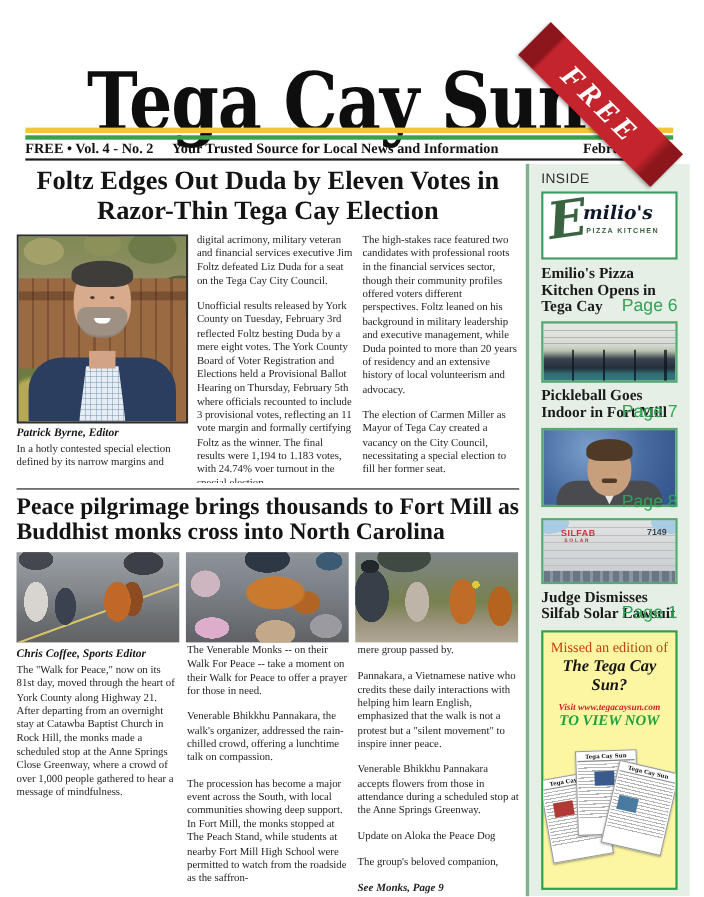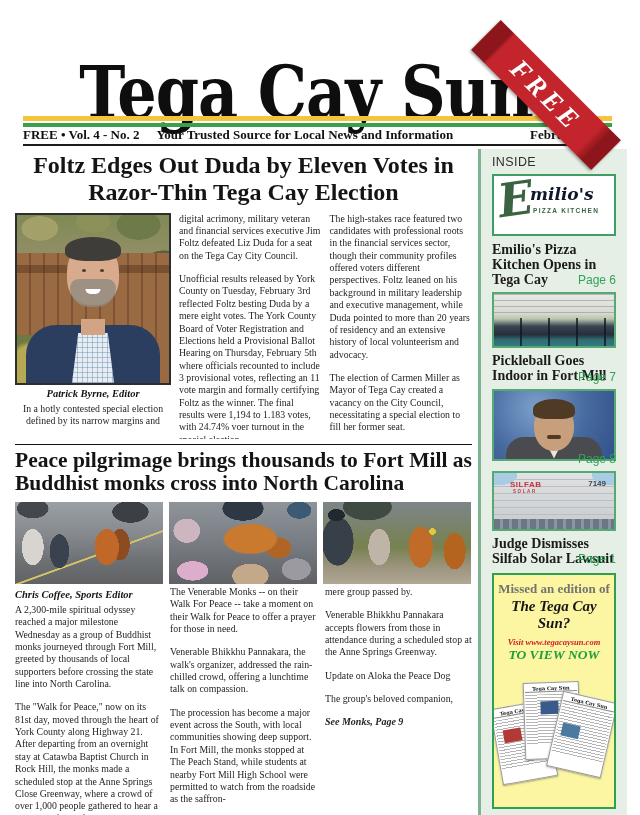--- a/index.html
+++ b/index.html
@@ -25,21 +25,21 @@
   .content{position:absolute;top:149px;left:15px;display:flex;}
   main{width:457px;}
   aside{width:124px;margin-left:6px;background:#e6efe5;border-left:3px solid #7fb28f;
     padding:4px 11px 6px;height:656px;display:flex;flex-direction:column;overflow:hidden;}
   
   .a1-head{font-size:24px;line-height:1.12;font-weight:bold;text-align:center;color:#141414;
     margin:3px 6px 7px;}
   .cols{display:flex;gap:8px;overflow:hidden;}
   .a1 .cols{height:226px;}
   .col{flex:1;min-width:0;}
-  .photo-col{flex:none;width:156px;text-align:center;}
+  .photo-col{flex:none;width:156px;}
   .bodytext{font-size:9.8px;line-height:1.26;margin:0 0 11px;color:#1e1e1e;}
   .caption{font-size:10.5px;font-weight:bold;font-style:italic;margin:3px 0 4px;color:#141414;}
   .divider{border:none;border-top:1.5px solid #111;margin:5px 0 4px;}
   
   .a2-head{font-size:21.5px;line-height:1.1;font-weight:bold;color:#141414;margin:2px 0 6px;}
   .photos{display:flex;gap:6px;}
   .photo2{width:148px;height:82px;}
   .a2 .cols{height:236px;margin-top:2px;}
   .jump{font-weight:bold;font-style:italic;font-size:10px;margin:0;}
   
@@ -107,21 +107,21 @@
   .logo-box{position:relative;height:58px;background:#fff;border:2px solid #3f9e63;margin-bottom:4px;}
   .e-big{position:absolute;left:4px;top:-4px;font-family:"DejaVu Serif",serif;font-style:italic;
     font-weight:bold;font-size:46px;color:#3a6342;transform:rotate(-8deg);}
   .e-rest{position:absolute;left:36px;top:8px;font-family:"DejaVu Serif",serif;font-style:italic;
     font-weight:bold;font-size:17px;color:#0f172a;}
   .e-sub{position:absolute;left:39px;top:31px;font-family:"Liberation Sans",sans-serif;
     font-weight:bold;font-size:6.5px;letter-spacing:1.3px;color:#3a6342;}
   .side-head{position:relative;font-weight:bold;font-size:14px;line-height:1.08;color:#1b1b1b;
     margin:2px 0 5px;}
   .page-num{position:absolute;right:0;bottom:0;font-family:"Liberation Sans",sans-serif;
-    font-weight:normal;font-size:12px;color:#2fa356;}
+    font-weight:normal;font-size:16px;color:#2fa356;}
   .side-photo{border:2px solid #57a973;margin-bottom:3px;position:relative;overflow:hidden;}
   .ph-pickle{height:52px;background-repeat:no-repeat;
     background-image:
       repeating-linear-gradient(90deg,transparent 0 26px,rgba(15,20,30,.75) 26px 28px),
       repeating-linear-gradient(180deg,rgba(110,112,108,.4) 0 1px,transparent 1px 6px),
       linear-gradient(180deg,#e8e9e5 0%,#d6d9d2 38%,#b9c4ad 48%,#3a4450 62%,#252e3a 78%,#2e6d74 88%,#35787f 100%);
     background-size:100% 55%,100% 42%,100% 100%;background-position:0 100%,0 0,0 0;}
   .ph-nelson{height:68px;background:radial-gradient(circle at 35% 25%,#7ba0cc 0%,#46699e 55%,#31518a 100%);}
   .nl-head{position:absolute;left:50%;top:12px;transform:translateX(-50%);width:40px;height:48px;
     border-radius:48%;background:#c89f7c;}
@@ -142,21 +142,21 @@
   .sf-win{position:absolute;left:0;right:0;bottom:0;height:10px;
     background:repeating-linear-gradient(90deg,#6b7685 0 6px,#8b95a2 6px 9px);}
   .sf-logo{position:absolute;left:16px;top:7px;color:#c4333b;font-family:"Liberation Sans",sans-serif;
     font-weight:bold;font-size:8px;letter-spacing:.5px;}
   .sf-sub{position:absolute;left:19px;top:16px;color:#c4333b;font-family:"Liberation Sans",sans-serif;
     font-weight:bold;font-size:4.5px;letter-spacing:1.6px;}
   .sf-num{position:absolute;right:8px;top:6px;color:#3d4550;font-family:"Liberation Sans",sans-serif;
     font-weight:bold;font-size:8px;}
   .ad-box{border:2px solid #2da14f;background:#fcf6a3;flex:1;margin-top:2px;padding:6px 2px 2px;
     text-align:center;overflow:hidden;}
-  .ad1{font-weight:bold;font-size:13px;color:#737373;}
+  .ad1{font-weight:normal;font-size:13px;color:#c2410c;}
   .ad2{font-weight:bold;font-style:italic;font-size:15px;color:#151515;margin-top:1px;}
   .ad3{font-weight:bold;font-style:italic;font-size:8.5px;color:#cf2027;margin-top:5px;}
   .ad4{font-weight:bold;font-style:italic;font-size:13.5px;color:#1fa03c;}
   .thumbs{position:relative;height:96px;margin-top:5px;}
   .thumb{position:absolute;width:52px;height:72px;background:#fff;border:1px solid #999;
     box-shadow:0 1px 2px rgba(0,0,0,.35);padding:2px 1px 1px;}
   .thumb .t-title{font-family:"DejaVu Serif",serif;font-weight:bold;font-size:5px;text-align:center;
     border-bottom:1px solid #888;color:#111;white-space:nowrap;overflow:hidden;}
   .thumb .t-lines{height:50px;margin-top:2px;
     background:repeating-linear-gradient(180deg,#b5b5b5 0 1px,transparent 1px 3px);}
@@ -225,30 +225,30 @@
       <article class="a2">
         <h2 class="a2-head">Peace pilgrimage brings thousands to Fort Mill as Buddhist monks cross into North Carolina</h2>
         <div class="photos">
           <div class="photo2 m1"></div>
           <div class="photo2 m2"></div>
           <div class="photo2 m3"></div>
         </div>
         <div class="cols">
           <div class="col">
             <div class="caption">Chris Coffee, Sports Editor</div>
-            <p class="bodytext">A 2,300-mile spiritual odyssey reached a major milestone Wednesday as a group of Buddhist monks journeyed through Fort Mill, greeted by thousands of local supporters before crossing the state line into North Carolina.</p>
             <p class="bodytext">The "Walk for Peace," now on its 81st day, moved through the heart of York County along Highway 21. After departing from an overnight stay at Catawba Baptist Church in Rock Hill, the monks made a scheduled stop at the Anne Springs Close Greenway, where a crowd of over 1,000 people gathered to hear a message of mindfulness.</p>
           </div>
           <div class="col">
             <p class="bodytext">The Venerable Monks -- on their Walk For Peace -- take a moment on their Walk for Peace to offer a prayer for those in need.</p>
             <p class="bodytext">Venerable Bhikkhu Pannakara, the walk's organizer, addressed the rain-chilled crowd, offering a lunchtime talk on compassion.</p>
             <p class="bodytext">The procession has become a major event across the South, with local communities showing deep support. In Fort Mill, the monks stopped at The Peach Stand, while students at nearby Fort Mill High School were permitted to watch from the roadside as the saffron-</p>
           </div>
           <div class="col">
             <p class="bodytext">mere group passed by.</p>
+            <p class="bodytext">Pannakara, a Vietnamese native who credits these daily interactions with helping him learn English, emphasized that the walk is not a protest but a "silent movement" to inspire inner peace.</p>
             <p class="bodytext">Venerable Bhikkhu Pannakara accepts flowers from those in attendance during a scheduled stop at the Anne Springs Greenway.</p>
             <p class="bodytext">Update on Aloka the Peace Dog</p>
             <p class="bodytext">The group's beloved companion,</p>
             <p class="jump">See Monks, Page 9</p>
           </div>
         </div>
       </article>
     </main>
 
     <aside>

